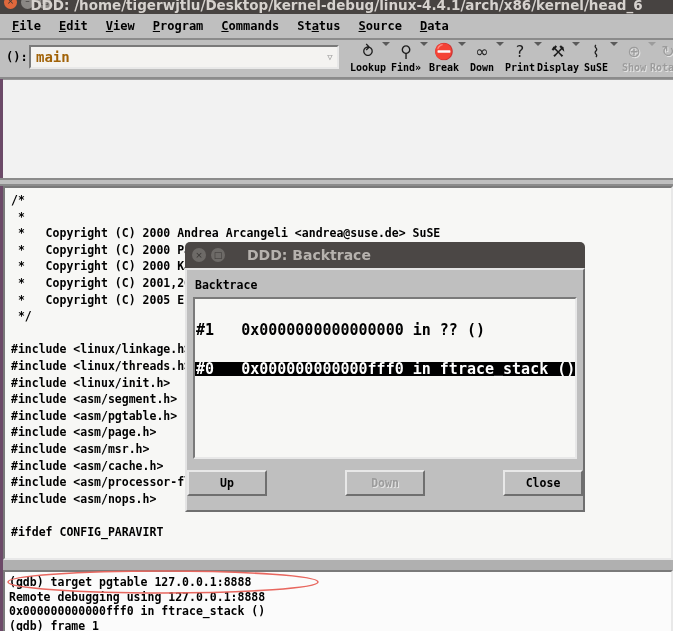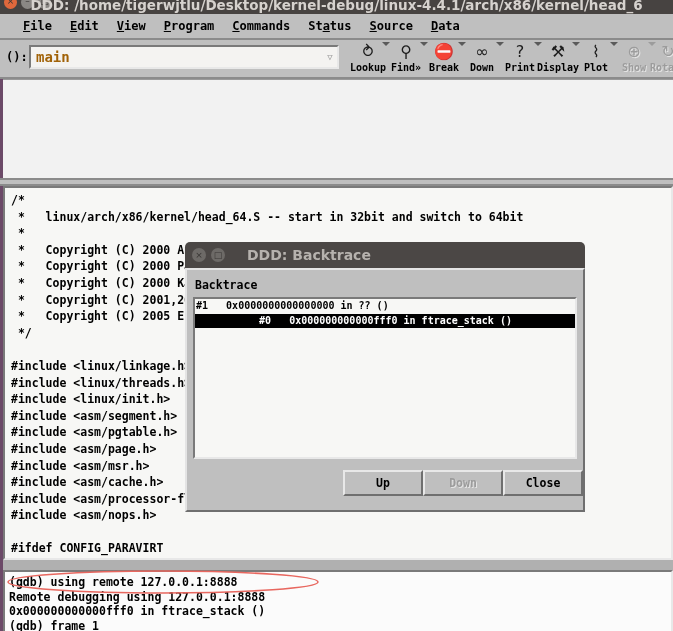--- a/index.html
+++ b/index.html
@@ -84,21 +84,21 @@
     left: 0; top: 0;
     width: 673px; height: 26px;
     background: #bfbfbf;
     border-bottom: 2px solid #8b8b8b;
     box-sizing: border-box;
   }
   #menubar .menus {
     display: flex;
     align-items: center;
     height: 24px;
-    padding-left: 14px;
+    padding-left: 3px;
   }
   .menu-item {
     font-family: "DejaVu Sans Mono", monospace;
     font-weight: bold;
     font-size: 12px;
     color: #000;
     padding: 2px 9px;
     white-space: nowrap;
     cursor: default;
   }
@@ -335,37 +335,38 @@
     width: 384px; height: 162px;
     background: #f7f7f5;
     border: 2px solid;
     border-color: #7a7a7a #e8e8e8 #e8e8e8 #7a7a7a;
     box-sizing: border-box;
     overflow: hidden;
   }
   .bt-row {
     font-family: "DejaVu Sans Mono", monospace;
     font-weight: bold;
-    font-size: 10px;
+    font-size: 15px;
     line-height: 14.5px;
     color: #000;
     white-space: pre;
     padding-left: 1px;
+    margin-top: 24px;
   }
   .bt-row.selected {
     background: #000000;
     color: #ffffff;
     text-align: center;
   }
   #bt-buttons {
     position: absolute;
     left: 0; top: 200px;
     width: 396px;
     display: flex;
-    justify-content: flex-end;
+    justify-content: space-between;
     align-items: center;
   }
   .bt-btn {
     width: 80px; height: 26px;
     background: #bfbfbf;
     border: 2px solid;
     border-color: #e8e8e8 #6f6f6f #6f6f6f #e8e8e8;
     box-sizing: border-box;
     font-family: "DejaVu Sans Mono", monospace;
     font-weight: bold;
@@ -448,40 +449,39 @@
           <span class="tlabel">Print</span>
         </div>
         <div class="tool" style="left: 535px;">
           <span class="arrow"></span>
           <span class="ticon">⚒</span>
           <span class="tlabel">Display</span>
         </div>
         <div class="tool" style="left: 573px;">
           <span class="arrow"></span>
           <span class="ticon">⌇</span>
-          <span class="tlabel">Plot</span>
+          <span class="tlabel">SuSE</span>
         </div>
         <div class="tool disabled" style="left: 611px;">
           <span class="arrow"></span>
           <span class="ticon">⊕</span>
           <span class="tlabel">Show</span>
         </div>
         <div class="tool disabled" style="left: 645px;">
           <span class="ticon">↻</span>
           <span class="tlabel">Rotate</span>
         </div>
       </div>
   </div>
 
   <div id="datapane"></div>
   <div id="datasep"></div>
 
   <div id="sourcepane">
       <div class="sline">/*</div>
-      <div class="sline"> *   linux/arch/x86/kernel/head_64.S -- start in 32bit and switch to 64bit</div>
       <div class="sline"> *</div>
       <div class="sline"> *   Copyright (C) 2000 Andrea Arcangeli &lt;andrea@suse.de&gt; SuSE</div>
       <div class="sline"> *   Copyright (C) 2000 Pavel Machek &lt;pavel@suse.cz&gt;</div>
       <div class="sline"> *   Copyright (C) 2000 Karsten Keil &lt;kkeil@suse.de&gt;</div>
       <div class="sline"> *   Copyright (C) 2001,2002 Andi Kleen &lt;ak@suse.de&gt;</div>
       <div class="sline"> *   Copyright (C) 2005 Eric Biederman &lt;ebiederm@xmission.com&gt;</div>
       <div class="sline"> */</div>
       <div class="sline"></div>
       <div class="sline">#include &lt;linux/linkage.h&gt;</div>
       <div class="sline">#include &lt;linux/threads.h&gt;</div>
@@ -491,21 +491,21 @@
       <div class="sline">#include &lt;asm/page.h&gt;</div>
       <div class="sline">#include &lt;asm/msr.h&gt;</div>
       <div class="sline">#include &lt;asm/cache.h&gt;</div>
       <div class="sline">#include &lt;asm/processor-flags.h&gt;</div>
       <div class="sline">#include &lt;asm/nops.h&gt;</div>
       <div class="sline"></div>
       <div class="sline">#ifdef CONFIG_PARAVIRT</div>
     </div>
 
   <div id="consolepane">
-      <div class="cline">(gdb) using remote 127.0.0.1:8888</div>
+      <div class="cline">(gdb) target pgtable 127.0.0.1:8888</div>
       <div class="cline">Remote debugging using 127.0.0.1:8888</div>
       <div class="cline">0x000000000000fff0 in ftrace_stack ()</div>
       <div class="cline">(gdb) frame 1</div>
     </div>
 
   <svg id="annotation" viewBox="0 0 670 75" width="670" height="75">
     <ellipse cx="160" cy="12" rx="155" ry="11" fill="none" stroke="#e8675f" stroke-width="1.6"></ellipse>
   </svg>
 
   <div id="btdialog">

